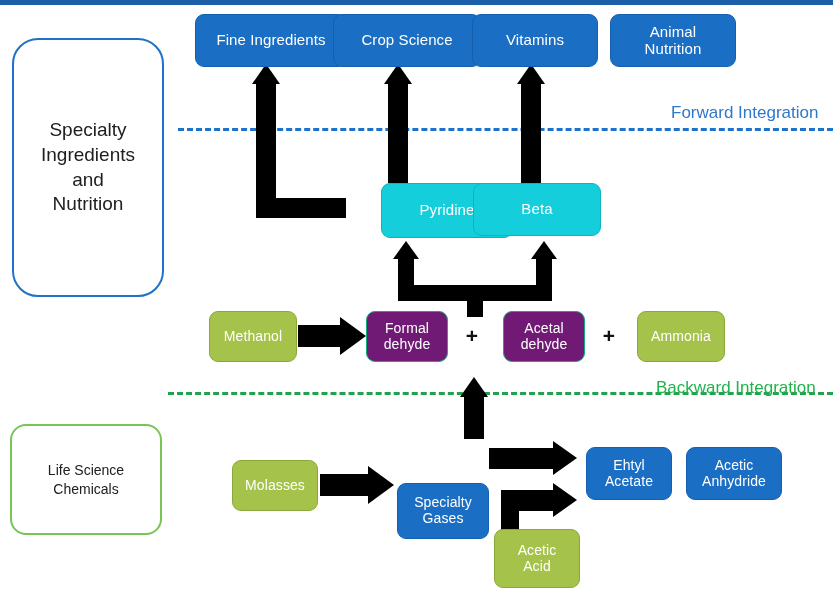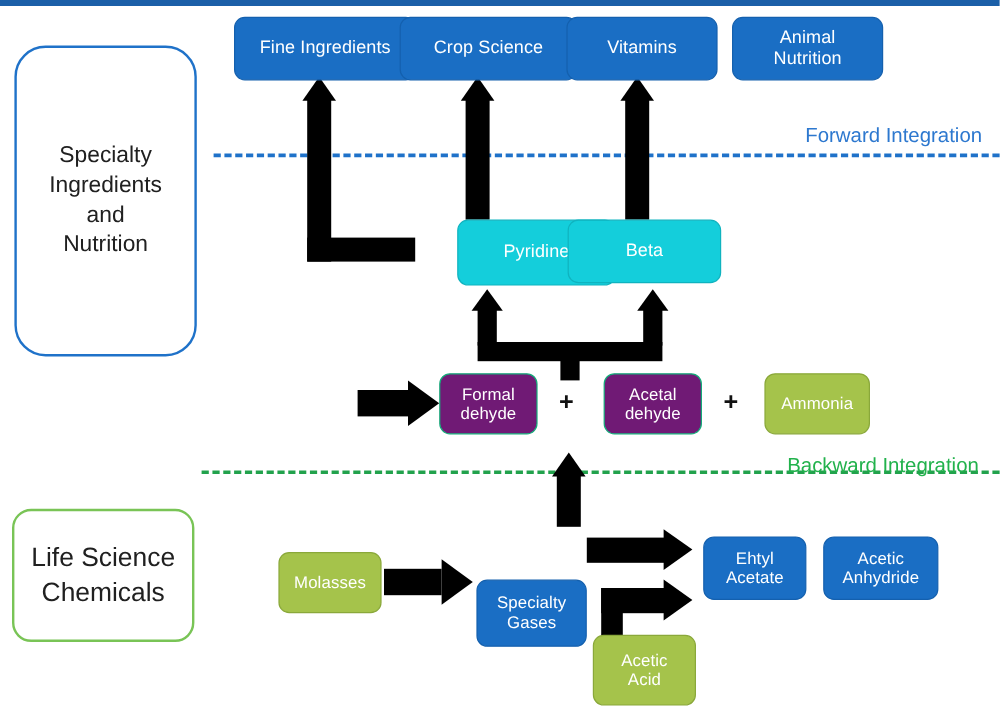--- a/index.html
+++ b/index.html
@@ -75,21 +75,21 @@
 
 <div id="canvas">
 
   <div class="topstrip"></div>
 
   <div class="segbox blueline" style="left:12px;top:38px;width:152px;height:259px;font-size:19px;">Specialty
 Ingredients
 and
 Nutrition</div>
 
-  <div class="segbox greenline" style="left:10px;top:424px;width:152px;height:111px;font-size:22px;">Life Science
+  <div class="segbox greenline" style="left:10px;top:424px;width:152px;height:111px;font-size:14px;">Life Science
 Chemicals</div>
 
   <div class="dashline fwd" style="left:178px;top:128px;width:655px;"></div>
   <div class="dashlabel fwd" style="left:671px;top:103px;font-size:17px;">Forward Integration</div>
 
   <div class="dashline bwd" style="left:168px;top:392px;width:665px;"></div>
   <div class="dashlabel bwd" style="left:656px;top:378px;font-size:17px;">Backward Integration</div>
 
   <div class="bar" style="left:256px;top:83px;width:20px;height:135px;"></div>
   <div class="bar" style="left:256px;top:198px;width:90px;height:20px;"></div>
@@ -126,20 +126,21 @@
 
   <div class="node blue" style="left:195px;top:14px;width:152px;height:53px;font-size:15px;">Fine Ingredients</div>
   <div class="node blue" style="left:333px;top:14px;width:148px;height:53px;font-size:15px;">Crop Science</div>
   <div class="node blue" style="left:472px;top:14px;width:126px;height:53px;font-size:15px;">Vitamins</div>
   <div class="node blue" style="left:610px;top:14px;width:126px;height:53px;font-size:15px;">Animal
 Nutrition</div>
 
   <div class="node cyan" style="left:333px;top:183px;width:132px;height:55px;font-size:15px;margin-left:48px;">Pyridine</div>
   <div class="node cyan" style="left:473px;top:183px;width:128px;height:53px;font-size:15px;">Beta</div>
 
+  <div class="node olive" style="left:209px;top:311px;width:88px;height:51px;font-size:14px;">Methanol</div>
   <div class="node emerald" style="left:366px;top:311px;width:82px;height:51px;font-size:14px;">Formal
 dehyde</div>
   <div class="plus" style="left:461px;top:325px;width:22px;height:22px;font-size:21px;">+</div>
   <div class="node emerald" style="left:503px;top:311px;width:82px;height:51px;font-size:14px;">Acetal
 dehyde</div>
   <div class="plus" style="left:598px;top:325px;width:22px;height:22px;font-size:21px;">+</div>
   <div class="node olive" style="left:637px;top:311px;width:88px;height:51px;font-size:14px;">Ammonia</div>
 
   <div class="node olive" style="left:232px;top:460px;width:86px;height:51px;font-size:14px;">Molasses</div>
   <div class="node blue" style="left:397px;top:483px;width:92px;height:56px;font-size:14px;">Specialty

